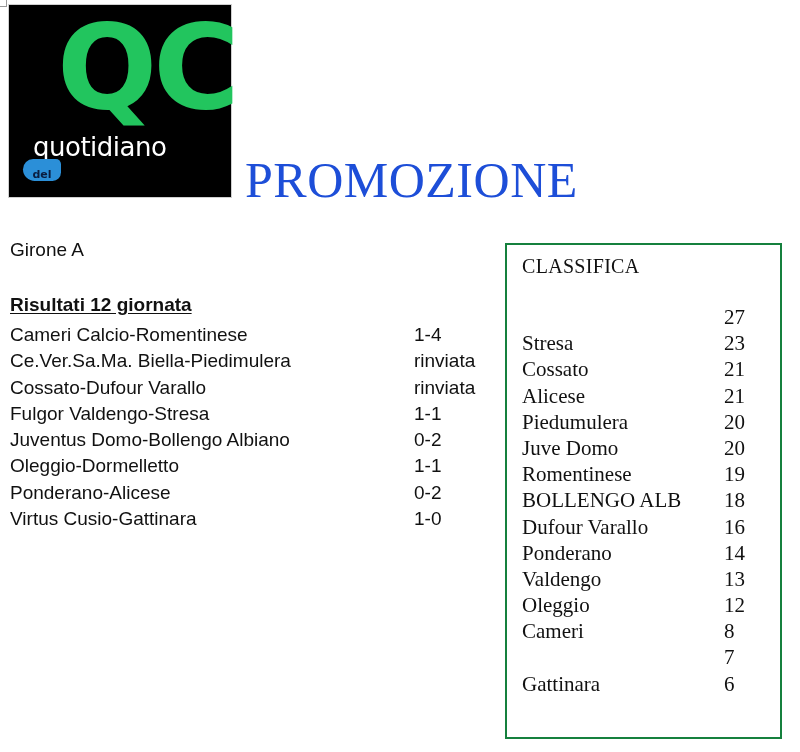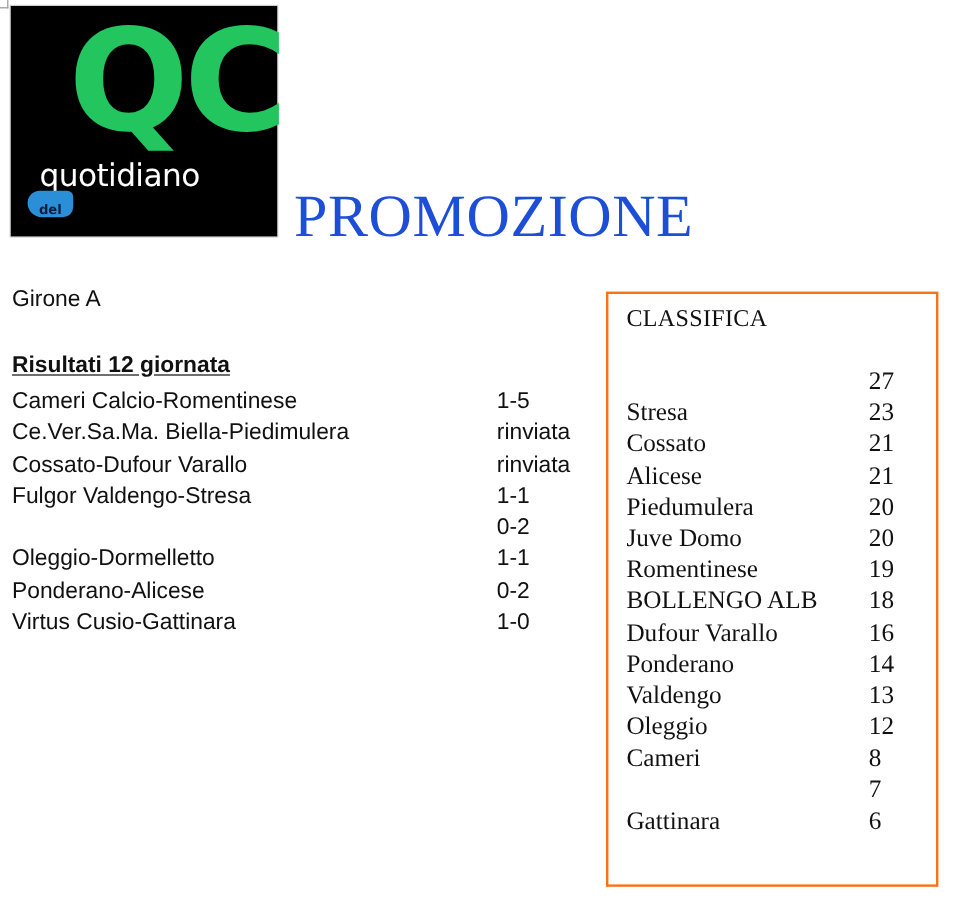--- a/index.html
+++ b/index.html
@@ -137,21 +137,21 @@
       left: 404px;
       top: 0;
       white-space: nowrap;
     }
     .standings-box {
       position: absolute;
       left: 505px;
       top: 243px;
       width: 273px;
       height: 492px;
-      border: 2px solid #f97316;
+      border: 2px solid #15803d;
       box-sizing: content-box;
     }
     .standings-title {
       position: absolute;
       left: 15px;
       top: 9px;
       font-family: "Liberation Serif", serif;
       font-size: 20px;
       line-height: 24px;
       letter-spacing: 0.3px;
@@ -199,35 +199,36 @@
 
 <div class="page-title">PROMOZIONE</div>
 
 <div class="group-label">Girone A</div>
 
 <div class="results-heading">Risultati 12 giornata</div>
 
 <div class="results-list">
   <div class="result-row">
     <span class="result-match">Cameri Calcio-Romentinese</span>
-    <span class="result-score">1-5</span>
+    <span class="result-score">1-4</span>
   </div>
   <div class="result-row">
     <span class="result-match">Ce.Ver.Sa.Ma. Biella-Piedimulera</span>
     <span class="result-score">rinviata</span>
   </div>
   <div class="result-row">
     <span class="result-match">Cossato-Dufour Varallo</span>
     <span class="result-score">rinviata</span>
   </div>
   <div class="result-row">
     <span class="result-match">Fulgor Valdengo-Stresa</span>
     <span class="result-score">1-1</span>
   </div>
   <div class="result-row">
+    <span class="result-match">Juventus Domo-Bollengo Albiano</span>
     <span class="result-score">0-2</span>
   </div>
   <div class="result-row">
     <span class="result-match">Oleggio-Dormelletto</span>
     <span class="result-score">1-1</span>
   </div>
   <div class="result-row">
     <span class="result-match">Ponderano-Alicese</span>
     <span class="result-score">0-2</span>
   </div>

